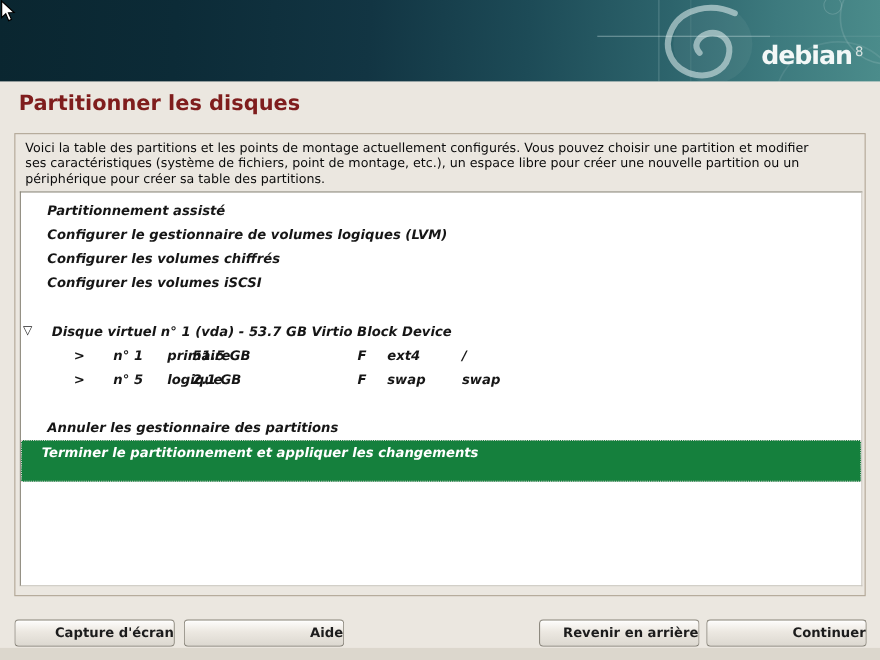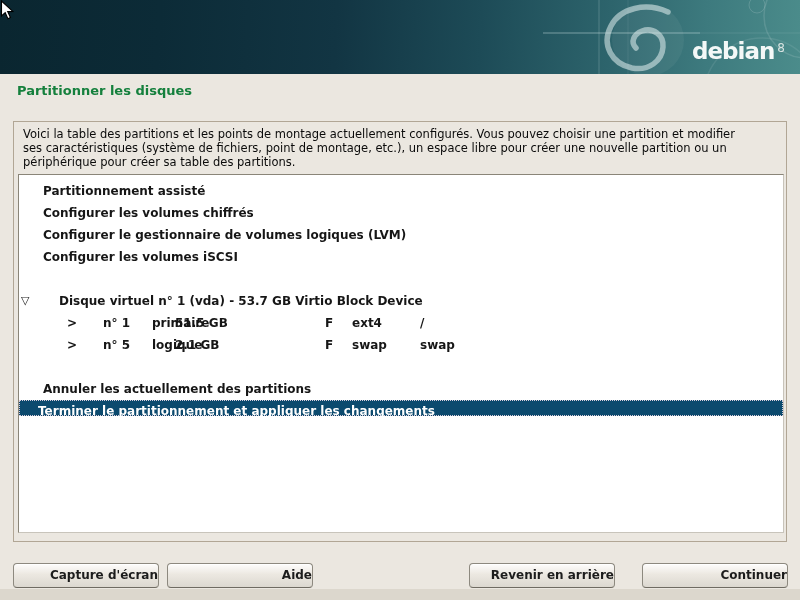--- a/index.html
+++ b/index.html
@@ -29,60 +29,61 @@
   .brand .ver {
     font-size:12px; font-weight:normal; letter-spacing:0;
     color:#d9e4e2; position:relative; top:-7px; margin-left:3px;
   }
 
   .cursor { position:absolute; left:132px; top:4px; width:16px; height:22px; }
 
   
   .page-title {
     position:absolute; left:17px; top:83px;
-    font-size:13px; font-weight:bold; color:#15803d;
+    font-size:19px; font-weight:bold; color:#7f1d1d;
   }
 
   .frame {
     position:absolute; left:13px; top:121px; width:774px; height:421px;
     border:1px solid #b1a695;
   }
   .intro {
     position:absolute; left:9px; top:6px; width:720px;
     font-size:11.5px; line-height:1.2;
     color:#0b0b0b;
   }
   .listbox {
     position:absolute; left:4px; top:52px; width:766px; height:359px;
     background:#ffffff;
     border:1px solid #8a8578;
     border-right-color:#c8c4bb; border-bottom-color:#c8c4bb;
     padding-top:5px;
     overflow:hidden;
+    font-style:italic;
   }
 
   .row {
     position:relative; height:22px; line-height:22px;
     font-size:12px; font-weight:bold; white-space:nowrap;
     color:#161616;
   }
   .row.simple { padding-left:24px; }
   .row.spacer { }
   .row.selected {
-    background:#0c4a6e;
+    background:#15803d;
     color:#ffffff;
     border:1px dotted rgba(255,230,240,0.85);
-    height:16px; line-height:20px;
+    height:38px; line-height:20px;
     padding-left:18px;
   }
   .expander {
     position:absolute; left:2px; top:0; width:16px;
     font-size:11px; color:#222;
   }
-  .disk-label { margin-left:40px; }
+  .disk-label { margin-left:28px; }
   .pcol { position:absolute; top:0; }
   .c-marker { left:48px; }
   .c-num    { left:84px; }
   .c-type   { left:133px; }
   .c-size   { left:156px; width:97px; text-align:left; }
   .c-flag   { left:306px; }
   .c-fs     { left:333px; }
   .c-mnt    { left:401px; }
 
   
@@ -95,21 +96,21 @@
     border:1px solid #8d897f; border-bottom-color:#6f6b62;
     border-radius:4px;
     background:linear-gradient(#fefdfc,#ece8e1 45%,#dcd8d0);
     box-shadow:inset 0 1px 0 #ffffff;
     font-size:12px; font-weight:bold; color:#1c1c1c;
     text-align:right; line-height:22px;
     cursor:default;
   }
   .btn-screenshot { left:13px; }
   .btn-help       { left:167px; }
-  .btn-back       { left:469px;padding-left:12px; }
+  .btn-back       { left:490px;padding-left:12px; }
   .btn-continue   { left:642px; }
 </style>
 </head>
 <body>
 
 <div class="banner">
   <svg width="800" height="74" viewBox="0 0 800 74">
 
     <line x1="599" y1="0" x2="599" y2="74" stroke="rgba(200,225,225,0.25)" stroke-width="1"></line>
     <line x1="628" y1="0" x2="628" y2="74" stroke="rgba(200,225,225,0.10)" stroke-width="1"></line>
@@ -138,22 +139,22 @@
   </svg>
 </div>
 
 <div class="page-title">Partitionner les disques</div>
 
 <div class="frame">
   <div class="intro">Voici la table des partitions et les points de montage actuellement configurés. Vous pouvez choisir une partition et modifier ses caractéristiques (système de fichiers, point de montage, etc.), un espace libre pour créer une nouvelle partition ou un périphérique pour créer sa table des partitions.</div>
 
   <div class="listbox">
     <div class="row simple">Partitionnement assisté</div>
+    <div class="row simple">Configurer le gestionnaire de volumes logiques (LVM)</div>
     <div class="row simple">Configurer les volumes chiffrés</div>
-    <div class="row simple">Configurer le gestionnaire de volumes logiques (LVM)</div>
     <div class="row simple">Configurer les volumes iSCSI</div>
 
     <div class="row spacer"></div>
 
     <div class="row">
       <span class="expander">▽</span>
       <span class="disk-label">Disque virtuel n° 1 (vda) - 53.7 GB Virtio Block Device</span>
     </div>
 
     <div class="row">
@@ -171,21 +172,21 @@
       <span class="pcol c-num">n° 5</span>
       <span class="pcol c-type">logique</span>
       <span class="pcol c-size">2.1 GB</span>
       <span class="pcol c-flag">F</span>
       <span class="pcol c-fs">swap</span>
       <span class="pcol c-mnt">swap</span>
     </div>
 
     <div class="row spacer"></div>
 
-    <div class="row simple">Annuler les actuellement des partitions</div>
+    <div class="row simple">Annuler les gestionnaire des partitions</div>
     <div class="row selected">Terminer le partitionnement et appliquer les changements</div>
   </div>
 </div>
 
 <div class="footer-strip"></div>
 <div class="btn btn-screenshot">Capture d'écran</div>
 <div class="btn btn-help">Aide</div>
 <div class="btn btn-back">Revenir en arrière</div>
 <div class="btn btn-continue">Continuer</div>
 

